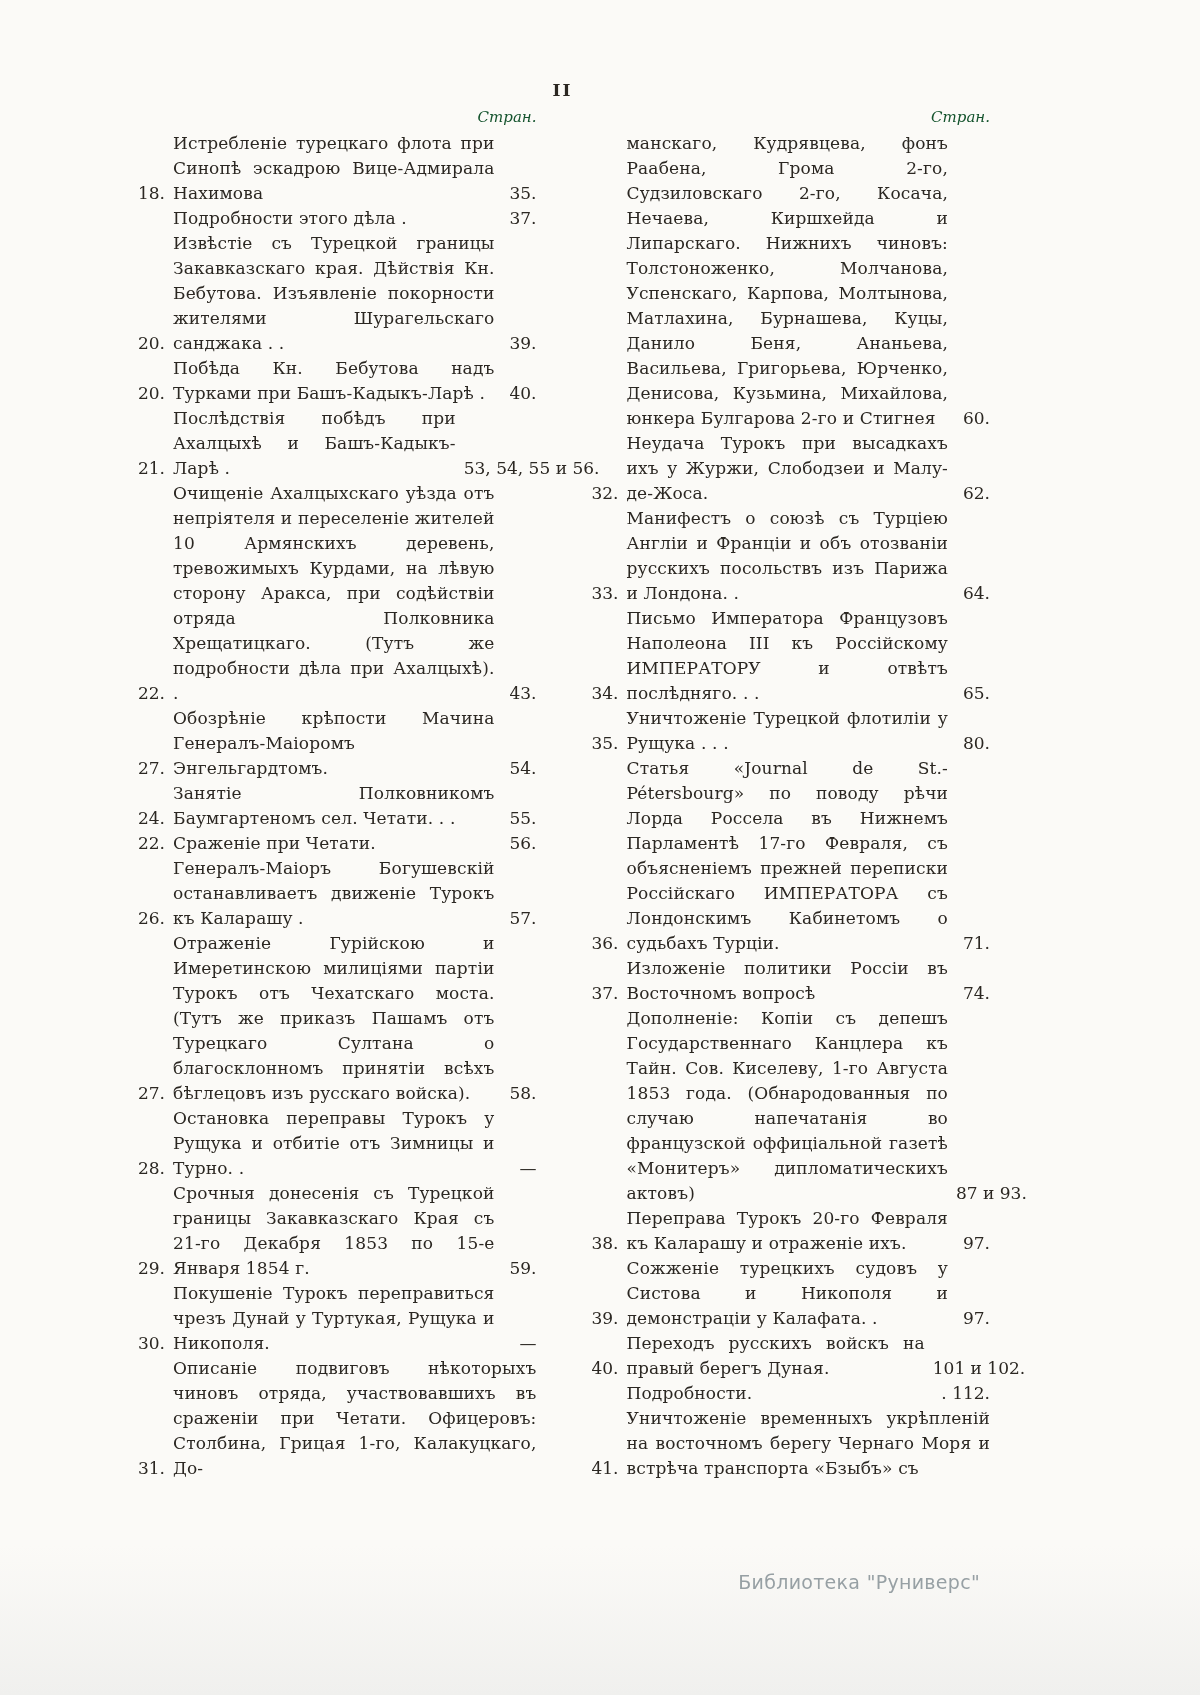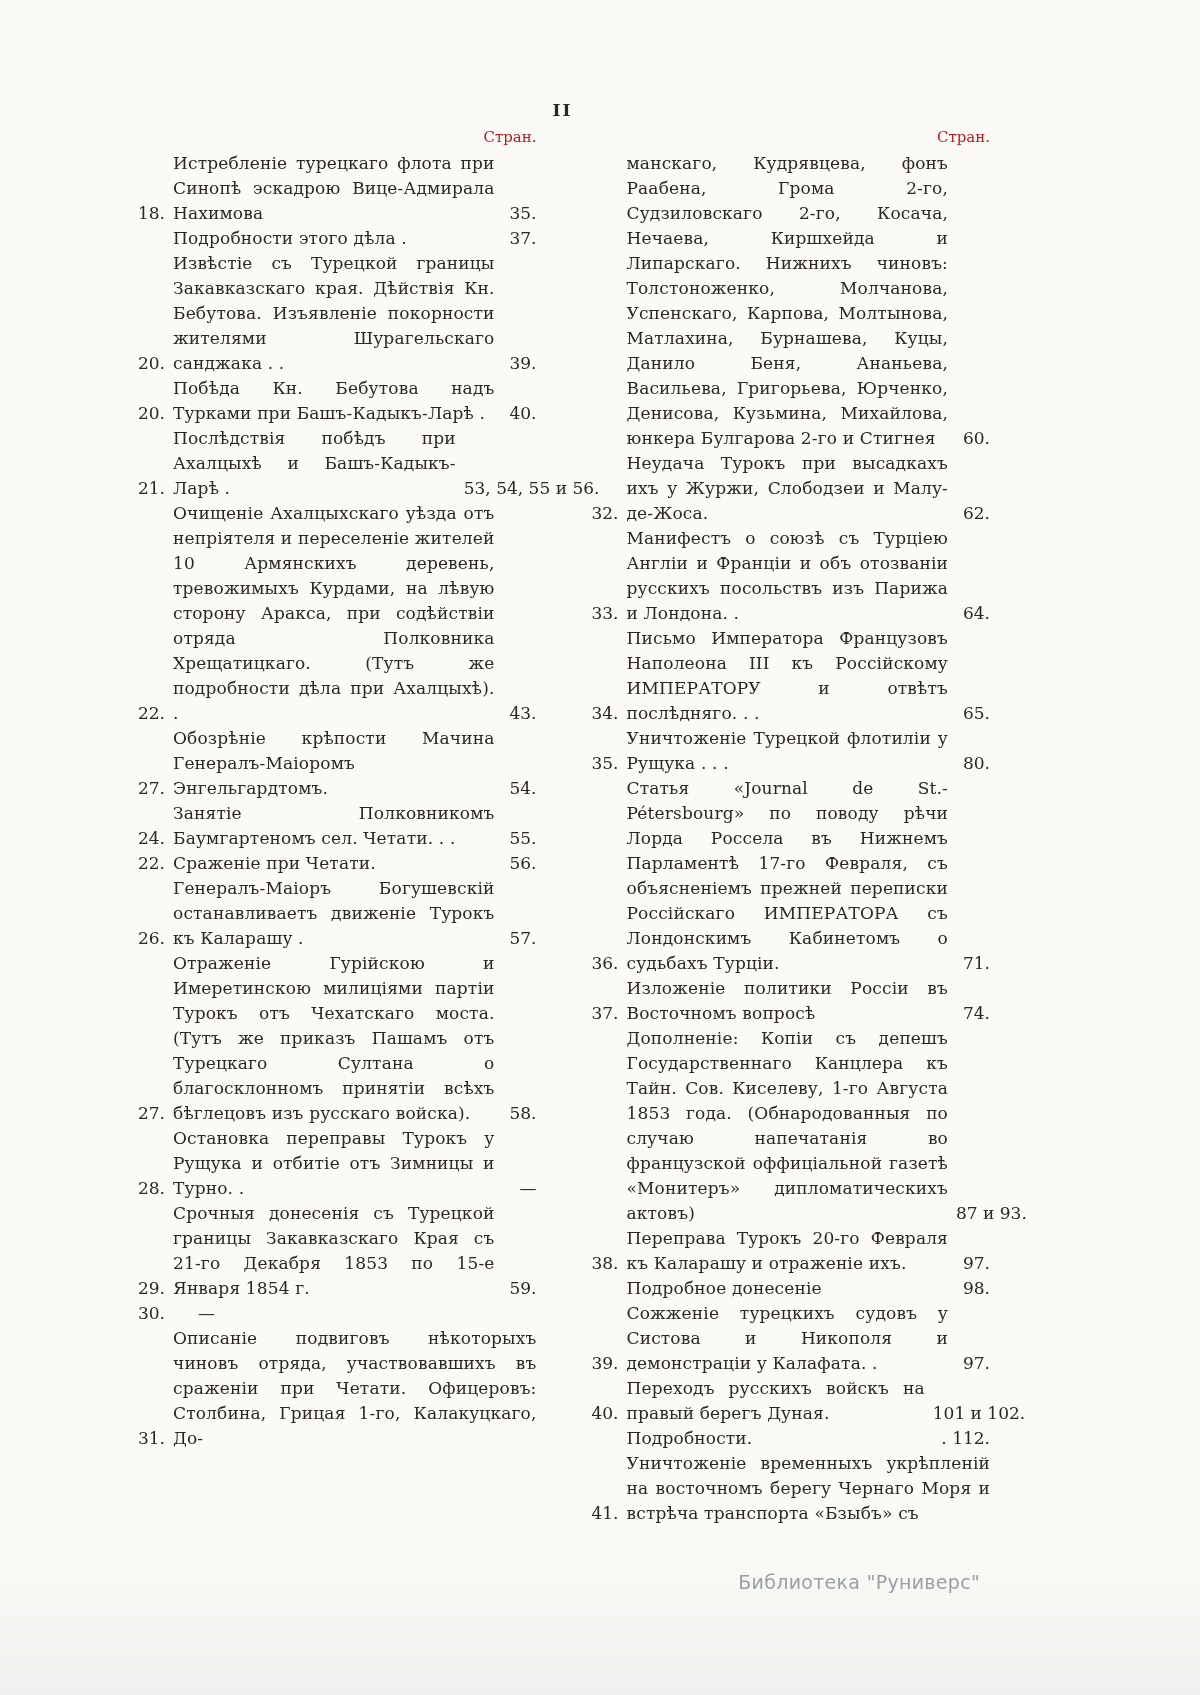--- a/index.html
+++ b/index.html
@@ -18,40 +18,41 @@
     overflow: hidden;
     box-sizing: border-box;
   }
   .content {
     position: absolute;
     top: 0;
     left: 135px;
     width: 855px;
   }
   .page-number {
-    padding-top: 100px;
+    padding-top: 80px;
     text-align: center;
     font-size: 17px;
     font-weight: bold;
     letter-spacing: 2px;
     margin-bottom: 8px;
   }
   .columns {
     display: flex;
     gap: 52px;
   }
   .col {
     flex: 1 1 0;
     min-width: 0;
   }
   .col-header {
     text-align: right;
+    font-style: italic;
     font-size: 15px;
     margin-bottom: 5px;
-    color: #b91c1c;
+    color: #14532d;
   }
   .entry {
     display: flex;
     align-items: flex-end;
     font-size: 17px;
     line-height: 25px;
   }
   .entry .num {
     flex: 0 0 38px;
     text-align: right;
@@ -164,20 +165,21 @@
     <span class="body">Остановка переправы Турокъ у Рущука и отбитіе отъ Зимницы и Турно. .</span>
     <span class="pg">—</span>
   </div>
             <div class="entry">
     <span class="num">29.</span>
     <span class="body">Срочныя донесенія съ Турецкой границы Закавказскаго Края съ 21-го Декабря 1853 по 15-е Января 1854 г.</span>
     <span class="pg">59.</span>
   </div>
             <div class="entry">
     <span class="num">30.</span>
+    <span class="body">Покушеніе Турокъ переправиться чрезъ Дунай у Туртукая, Рущука и Никополя.</span>
     <span class="pg">—</span>
   </div>
             <div class="entry">
     <span class="num">31.</span>
     <span class="body">Описаніе подвиговъ нѣкоторыхъ чиновъ отряда, участвовавшихъ въ сраженіи при Четати. Офицеровъ: Столбина, Грицая 1-го, Калакуцкаго, До-</span>
     <span class="pg empty"></span>
   </div>
           </div>
       </div>
 
@@ -223,25 +225,20 @@
     <span class="num"></span>
     <span class="body">Дополненіе: Копіи съ депешъ Государственнаго Канцлера къ Тайн. Сов. Киселеву, 1-го Августа 1853 года. (Обнародованныя по случаю напечатанія во французской оффиціальной газетѣ «Монитеръ» дипломатическихъ актовъ)</span>
     <span class="pg">87 и 93.</span>
   </div>
             <div class="entry">
     <span class="num">38.</span>
     <span class="body">Переправа Турокъ 20-го Февраля къ Каларашу и отраженіе ихъ.</span>
     <span class="pg">97.</span>
   </div>
             <div class="entry">
-    <span class="num"></span>
-    <span class="body">Подробное донесеніе</span>
-    <span class="pg">98.</span>
-  </div>
-            <div class="entry">
     <span class="num">39.</span>
     <span class="body">Сожженіе турецкихъ судовъ у Систова и Никополя и демонстраціи у Калафата.  .</span>
     <span class="pg">97.</span>
   </div>
             <div class="entry">
     <span class="num">40.</span>
     <span class="body">Переходъ русскихъ войскъ на правый берегъ Дуная.</span>
     <span class="pg">101 и 102.</span>
   </div>
             <div class="entry">

